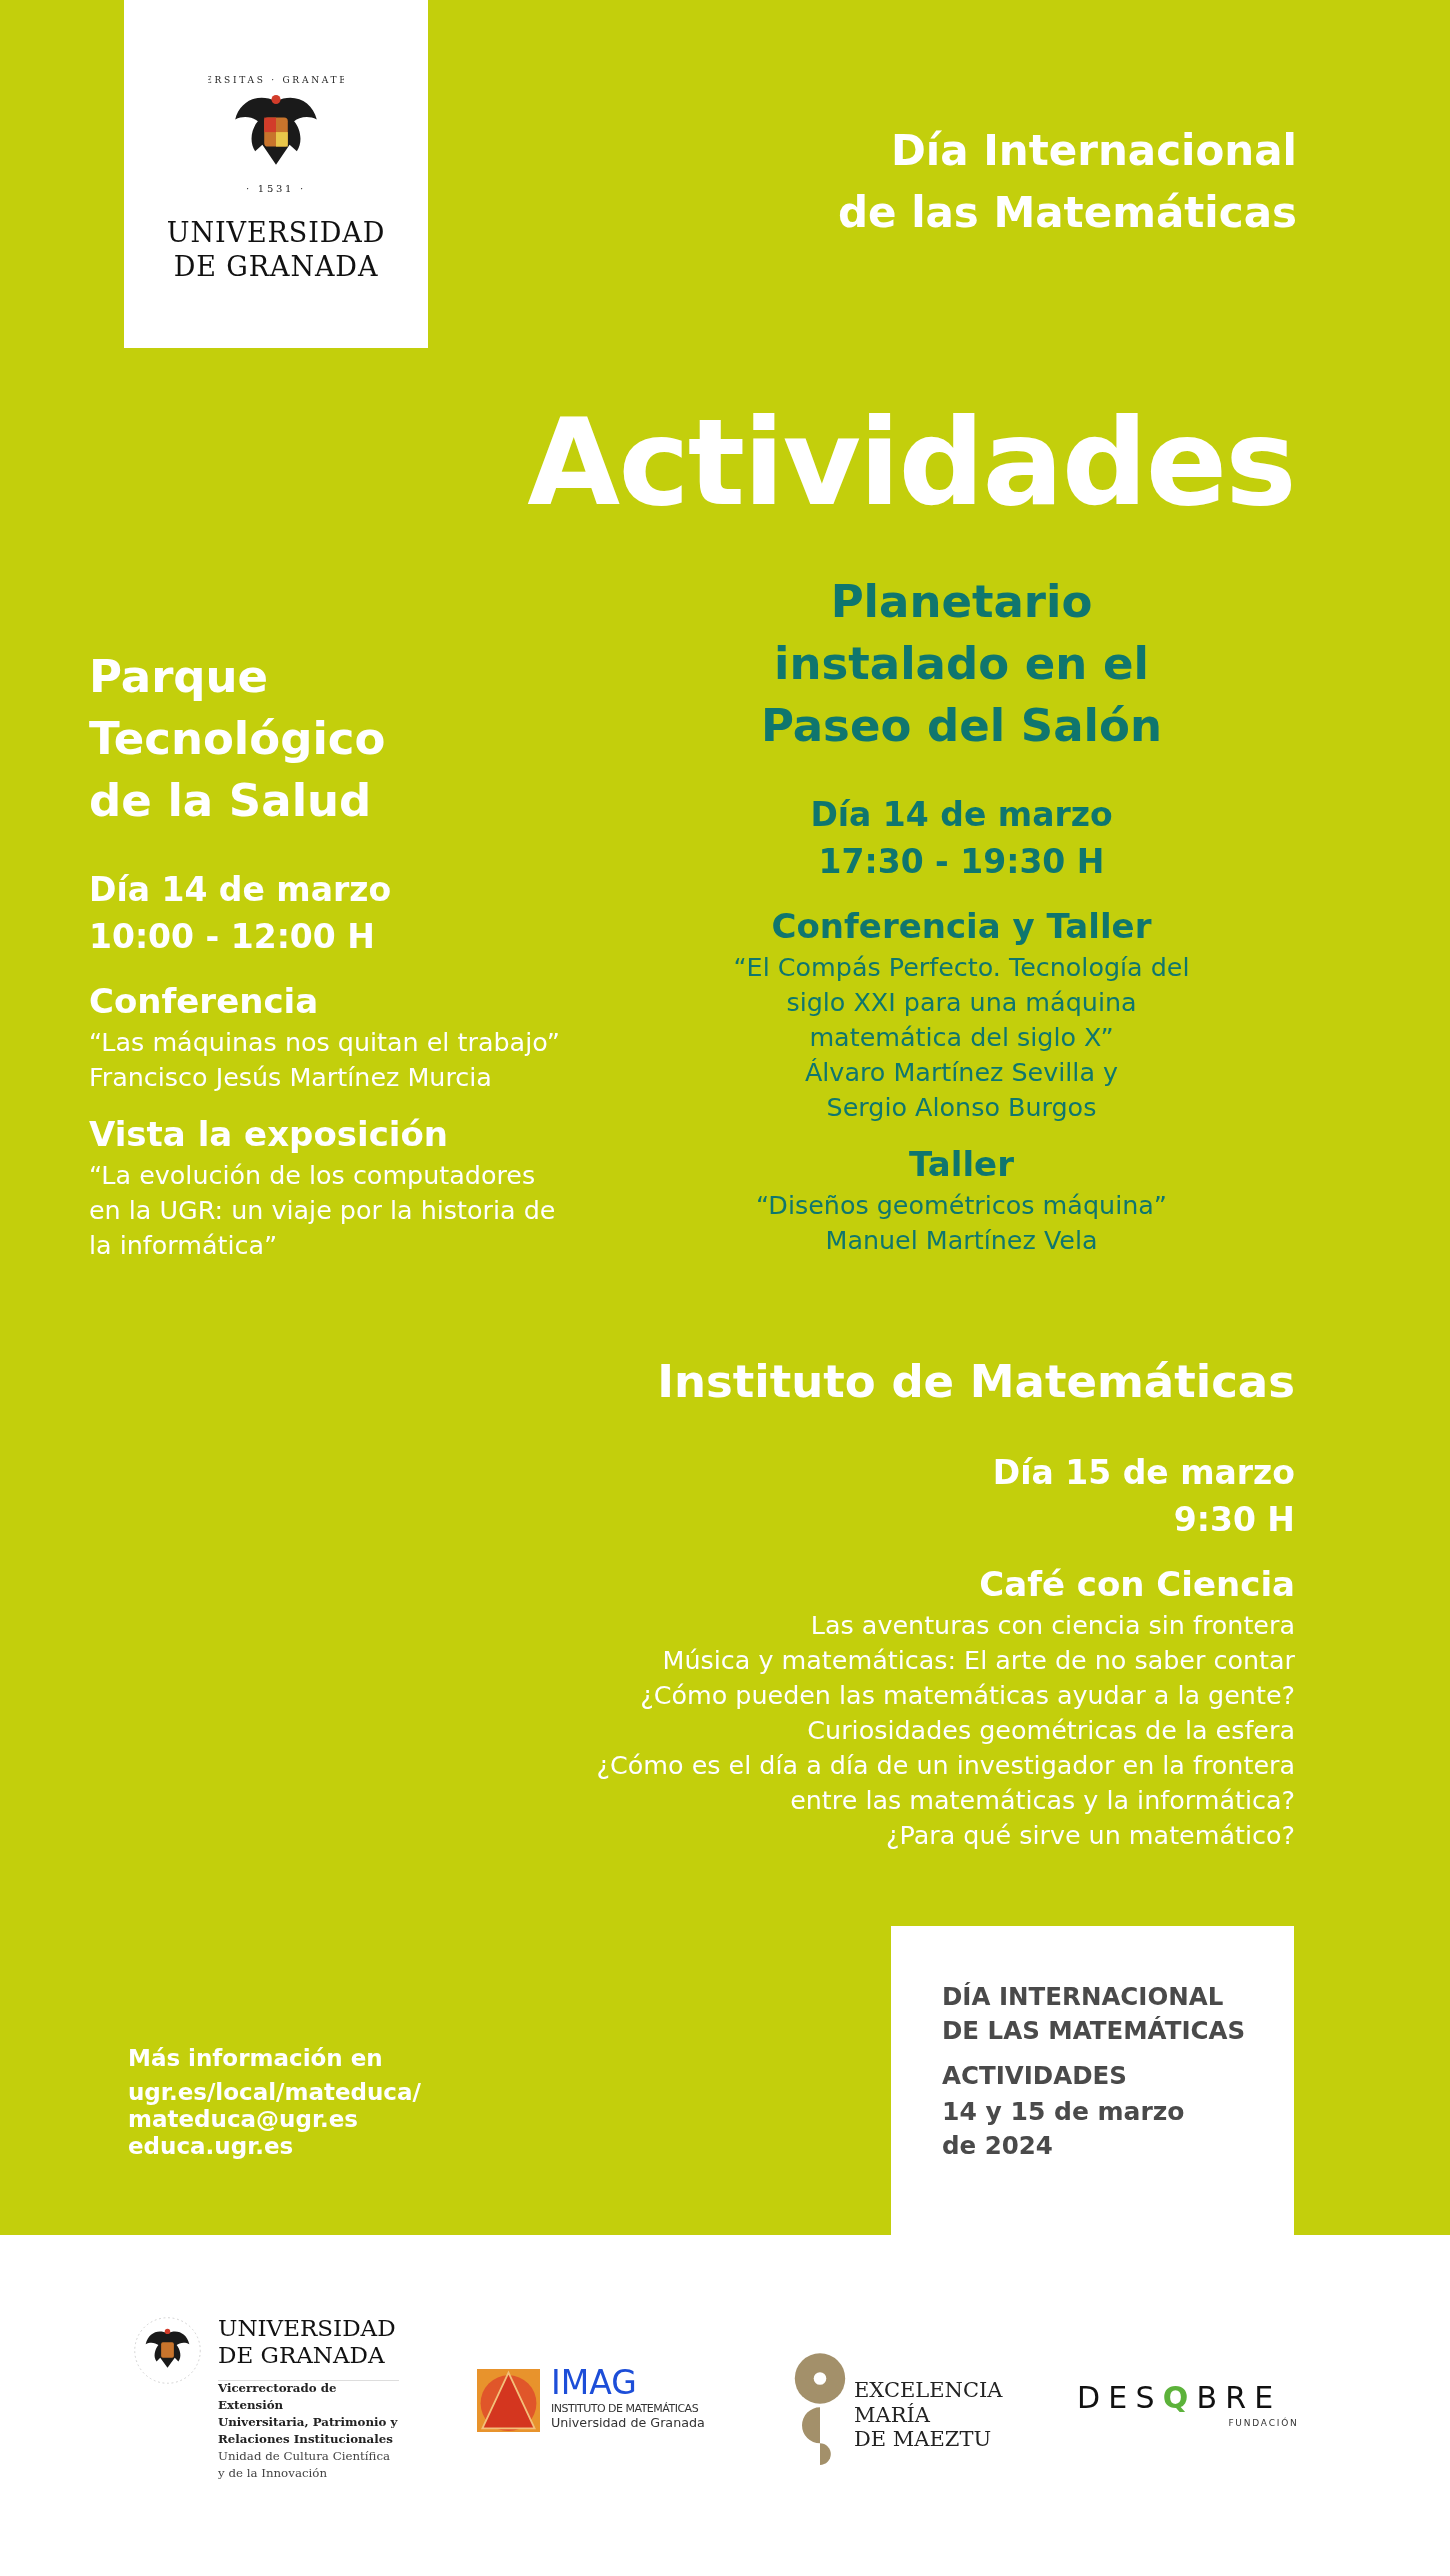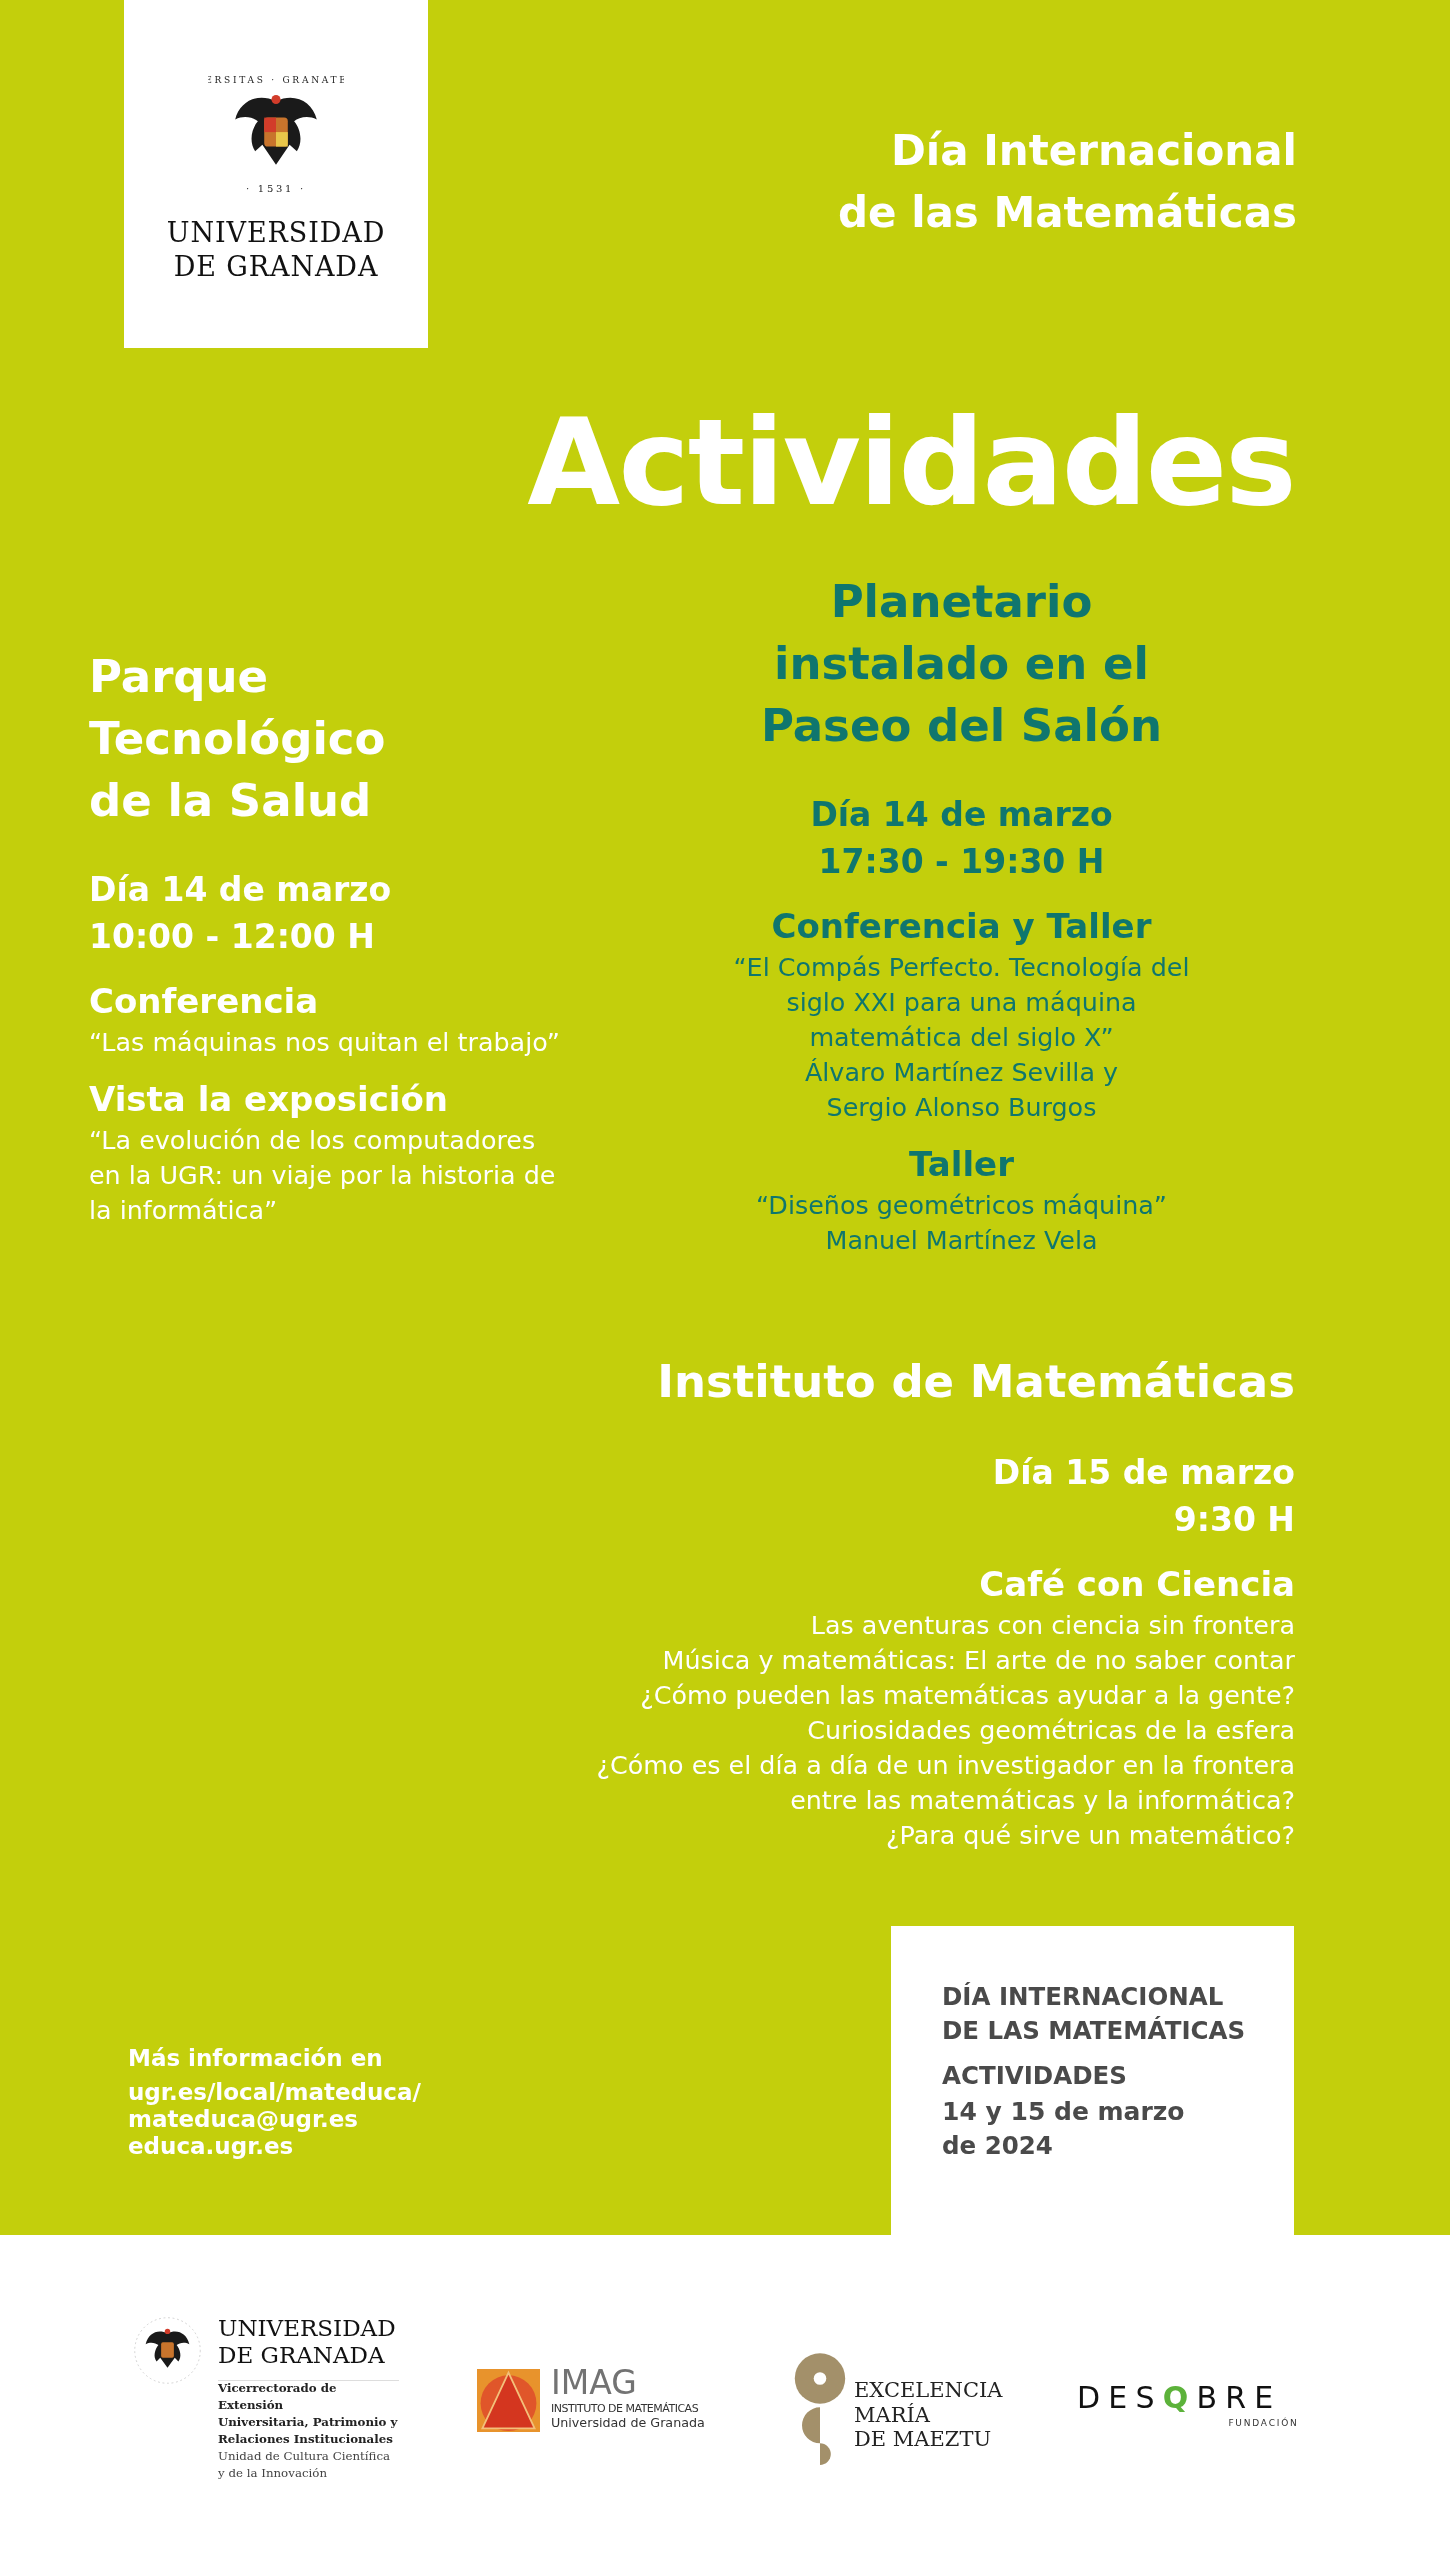--- a/index.html
+++ b/index.html
@@ -30,21 +30,21 @@
   .infobox .t3 { font-size:25px; line-height:34px; margin-top:2px; }
   .footer { position:absolute; left:0; top:2235px; width:1451px; height:341px; background:#ffffff; }
   .f-ugr { position:absolute; left:132px; top:80px; width:272px; height:190px; }
   .f-ugr .seal-s { position:absolute; left:0; top:0; width:71px; height:71px; }
   .f-ugr .name { position:absolute; left:86px; top:0; font-family:"DejaVu Serif", serif; color:#111; font-size:23px; line-height:27px; }
   .f-ugr .rule { position:absolute; left:86px; top:65px; width:181px; height:0.9px; background:#ddd; }
   .f-ugr .sub { position:absolute; left:86px; top:65px; font-family:"DejaVu Serif", serif; font-size:11.8px; line-height:17px; color:#222; }
   .f-ugr .sub .strong { font-weight:bold; }
   .f-ugr .sub .light { color:#444; }
   .f-imag { position:absolute; left:477px; top:134px; width:236px; height:73px; }
-  .f-imag .name { position:absolute; left:74px; top:-3.6px; color:#737373; font-family:"DejaVu Sans", sans-serif; font-size:33px; line-height:36px; }
+  .f-imag .name { position:absolute; left:74px; top:-3.6px; color:#1d4ed8; font-family:"DejaVu Sans", sans-serif; font-size:33px; line-height:36px; }
   .f-imag .l2 { position:absolute; left:74px; top:33px; color:#333; font-size:11px; line-height:14.5px; letter-spacing:-0.5px; white-space:nowrap; }
   .f-imag .l3 { position:absolute; left:74px; top:46px; color:#333; font-size:12.7px; line-height:16.3px; white-space:nowrap; }
   .f-mm { position:absolute; left:791px; top:116px; width:245px; height:118px; }
   .f-mm .txt { position:absolute; left:63px; top:27px; font-family:"DejaVu Serif", serif; color:#222; font-size:21px; line-height:24.5px; }
   .f-desq { position:absolute; left:1077px; top:145px; width:227px; height:54px; }
   .f-desq .word { font-size:30px; letter-spacing:8.2px; color:#111; font-family:"DejaVu Sans", sans-serif; white-space:nowrap; }
   .f-desq .q { color:#5cb23a; font-weight:bold; }
   .f-desq .fund { position:absolute; right:5.4px; top:38px; font-size:9px; letter-spacing:1.8px; color:#333; }
 </style>
 </head>
@@ -82,20 +82,21 @@
     <div>Tecnológico</div>
     <div>de la Salud</div>
   </div>
   <div class="block" style="margin-top:34px;">
     <div class="date">Día 14 de marzo</div>
     <div class="date">10:00 - 12:00 H</div>
   </div>
   <div class="block" style="margin-top:18px;">
     <div class="act-title">Conferencia</div>
     <div class="desc">“Las máquinas nos quitan el trabajo”</div>
+    <div class="desc">Francisco Jesús Martínez Murcia</div>
   </div>
   <div class="block" style="margin-top:16.3px;">
     <div class="act-title">Vista la exposición</div>
     <div class="desc">“La evolución de los computadores</div>
     <div class="desc">en la UGR: un viaje por la historia de</div>
     <div class="desc">la informática”</div>
   </div>
 </div>
 
 <div class="col-right">

